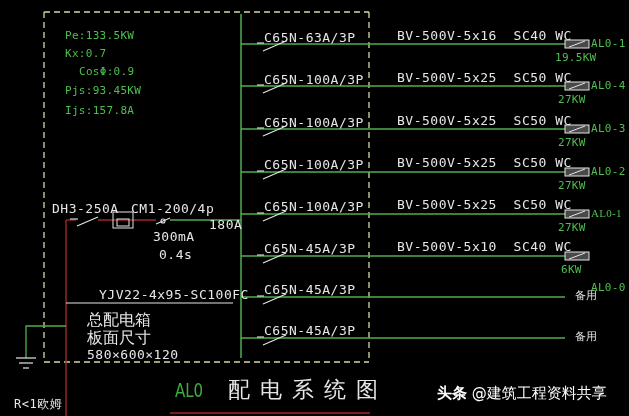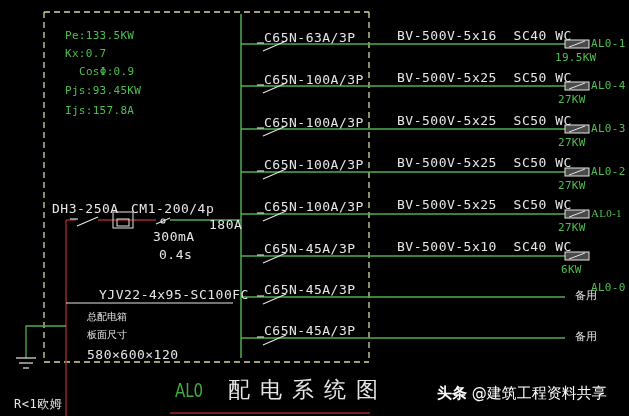--- a/index.html
+++ b/index.html
@@ -1,21 +1,21 @@
 <!DOCTYPE html>
 <html><head>
   <meta charset="utf-8">
   <style>
     html, body { margin: 0; padding: 0; background: #000; }
     body { width: 629px; height: 416px; position: relative; overflow: hidden;
            font-family: "DejaVu Sans Mono", "Liberation Mono", monospace; }
     .abs { position: absolute; white-space: nowrap; }
     .t-white { color: #e6e6e6; font-size: 13px; letter-spacing: 0.5px; }
     .t-green { color: #4fbf4f; font-size: 11px; letter-spacing: 0.3px; }
-    .t-cn { color: #e6e6e6; font-family: "DejaVu Sans", sans-serif; font-size: 10px; }
+    .t-cn { color: #e6e6e6; font-family: "DejaVu Sans", sans-serif; font-size: 16px; }
     svg { position: absolute; left: 0; top: 0; }
     .title-al { color: #3fae3f; font-size: 20px; font-family: "DejaVu Sans", sans-serif; transform: scaleX(0.75); transform-origin: left; }
     .title-cn { color: #e6e6e6; font-size: 22px; font-family: "DejaVu Serif", serif; letter-spacing: 10px; font-weight: 200; }
     .watermark { color: #ffffff; font-size: 15px; font-family: "DejaVu Sans", sans-serif; }
     .watermark b { font-weight: bold; }
   </style>
 </head>
 <body>
 
 <svg width="629" height="416">

